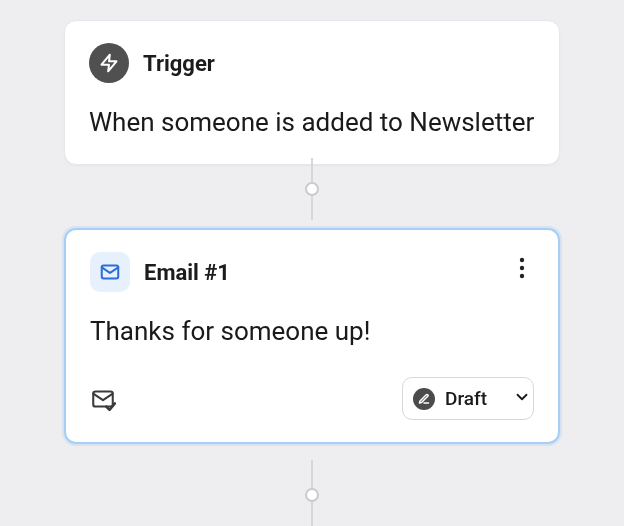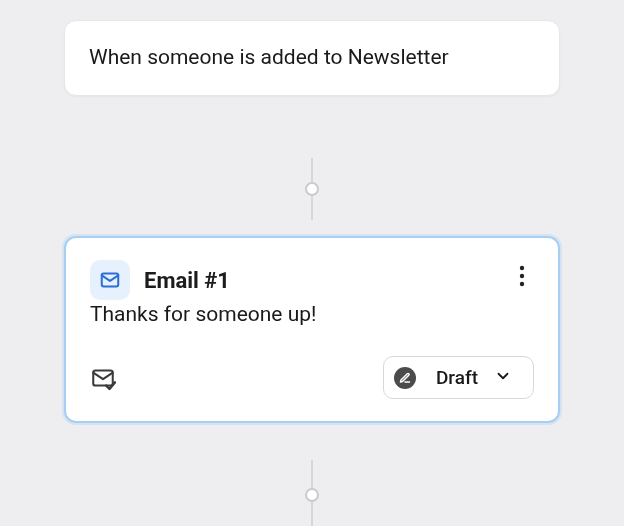--- a/index.html
+++ b/index.html
@@ -69,22 +69,22 @@
   .icon-badge.dark {
     background: #505050;
     color: #fff;
   }
   .icon-badge.blue {
     background: #e7f1fd;
     color: #2b6fd6;
     border-radius: 10px;
   }
   .card-body {
-    margin-top: 0;
-    font-size: 21px;
+    margin-top: 22px;
+    font-size: 26px;
     color: #1a1a1a;
     line-height: 1.35;
   }
   .card-footer {
     margin-top: 28px;
     display: flex;
     align-items: center;
     justify-content: space-between;
   }
   .footer-left {
@@ -104,24 +104,23 @@
     cursor: pointer;
     color: #232323;
     border-radius: 6px;
   }
   .status-pill {
     display: flex;
     align-items: center;
     gap: 10px;
     border: 1.5px solid #d6d8dc;
     border-radius: 10px;
-    padding: 9px 21px 9px 10px;
+    padding: 9px 2px 9px 10px;
     cursor: pointer;
     background: #fff;
-    text-align: right;
   }
   .status-pill .dot {
     width: 22px;
     height: 22px;
     border-radius: 50%;
     background: #4b4b4b;
     display: flex;
     align-items: center;
     justify-content: center;
     color: #fff;
@@ -136,27 +135,35 @@
     color: #1a1a1a;
     margin-left: 6px;
   }
 </style>
 </head>
 <body>
 
 <div class="canvas">
 
   <div class="card" style="top:20px;">
+    <div class="card-header">
+      <div class="icon-badge dark">
+        <svg width="20" height="20" viewBox="0 0 24 24" fill="none" stroke="currentColor" stroke-width="2.4" stroke-linecap="round" stroke-linejoin="round">
+          <polygon points="13 2 3 14 12 14 11 22 21 10 12 10 13 2"></polygon>
+        </svg>
+      </div>
+      <div class="card-title">Trigger</div>
+    </div>
     <div class="card-body">When someone is added to Newsletter</div>
   </div>
 
   <div class="connector" style="top:158px; height:62px;"></div>
   <div class="connector-dot" style="top:189px;"></div>
 
-  <div class="card selected" style="top:236px; padding-bottom:22px;">
+  <div class="card selected" style="top:228px; padding-bottom:22px;">
     <div class="card-header">
       <div class="icon-badge blue">
         <svg width="22" height="22" viewBox="0 0 24 24" fill="none" stroke="currentColor" stroke-width="2.2" stroke-linecap="round" stroke-linejoin="round">
           <rect x="3" y="5" width="18" height="14" rx="2"></rect>
           <polyline points="3 7 12 13 21 7"></polyline>
         </svg>
       </div>
       <div class="card-title">Email #1</div>
     </div>
 

